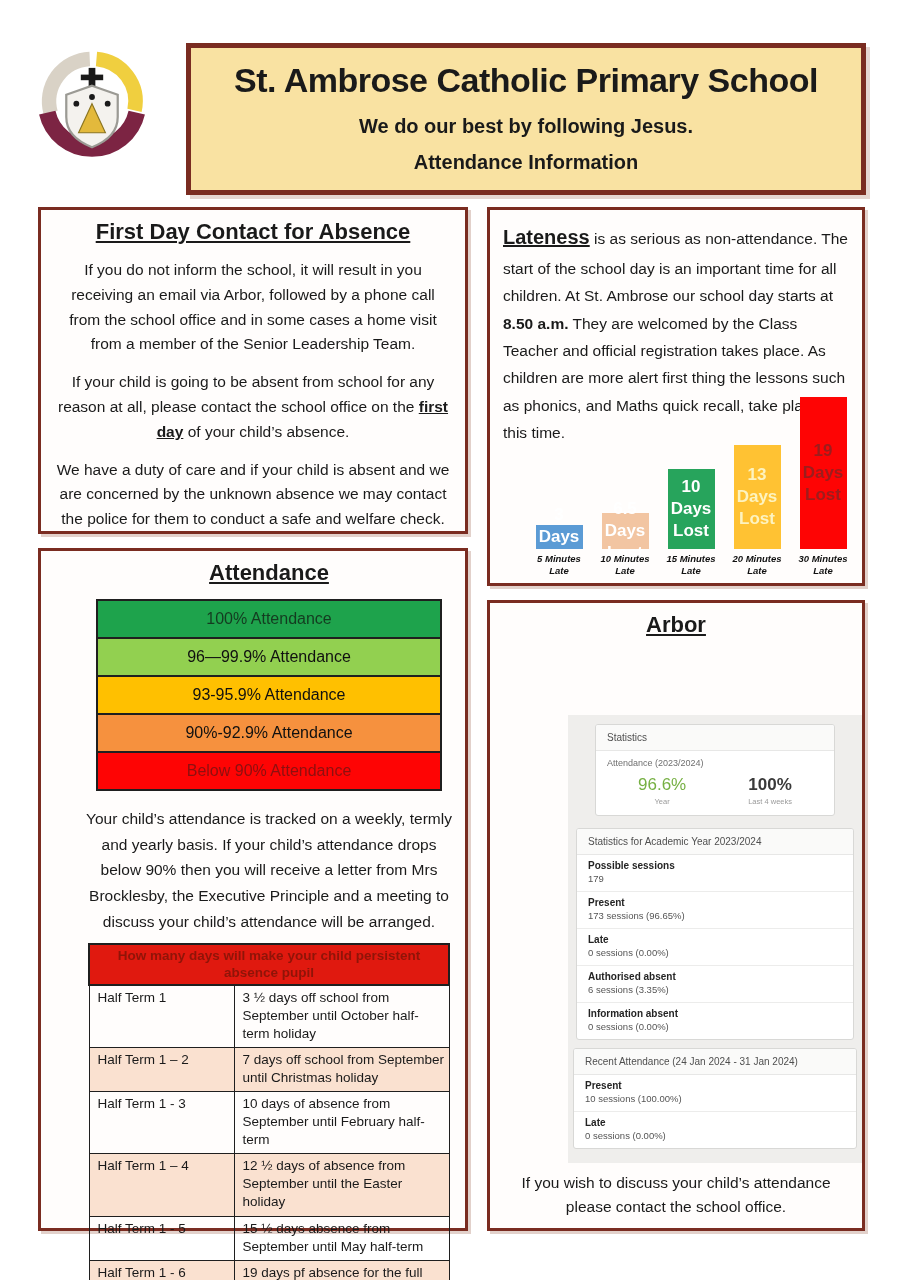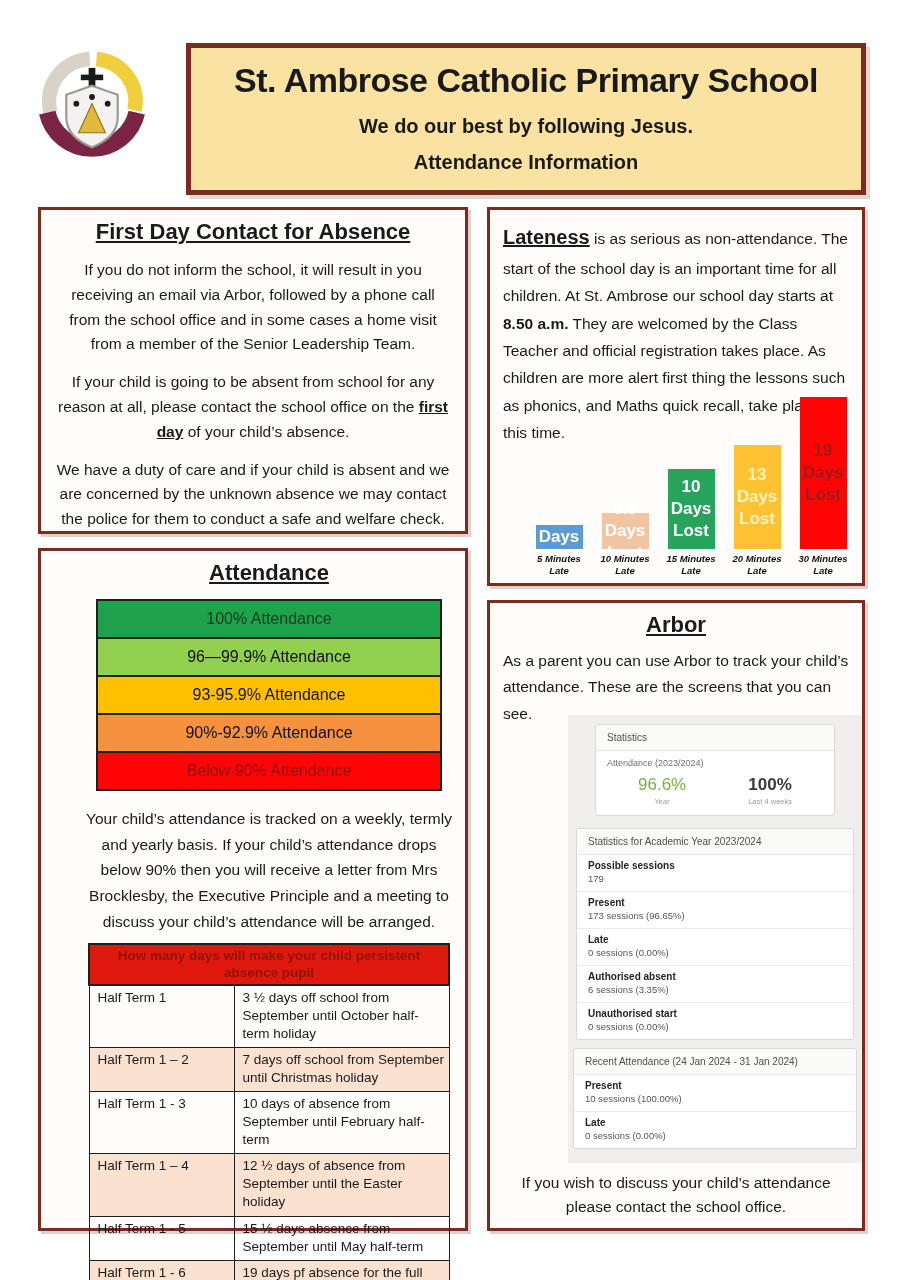--- a/index.html
+++ b/index.html
@@ -177,21 +177,20 @@
           <tr style="background: rgb(250, 225, 208);">
             <td>Half Term 1 - 6</td>
             <td>19 days pf absence for the full academic year (September to the end of the  term in July)</td>
           </tr>
         </tbody>
     </table>
   </div>
 
   <div class="box" id="box-arbor">
     <div class="sec-title">Arbor</div>
-    <p class="arbor-para">As a parent you can use Arbor to track your child’s attendance. These are the screens that you can see.</p>
 
     <div class="arbor-panel">
 
       <div class="arbor-card" id="arbor-card-stats">
         <div class="arbor-card-header">Statistics</div>
         <div class="stats-body">
           <div class="stats-sub">Attendance (2023/2024)</div>
           <div class="stats-row">
             <div class="stat">
               <div class="stat-value" style="color: rgb(118, 176, 67);">96.6%</div>
@@ -218,21 +217,21 @@
             </div>
             <div class="arbor-row">
               <div class="arbor-row-label">Late</div>
               <div class="arbor-row-value">0 sessions (0.00%)</div>
             </div>
             <div class="arbor-row">
               <div class="arbor-row-label">Authorised absent</div>
               <div class="arbor-row-value">6 sessions (3.35%)</div>
             </div>
             <div class="arbor-row">
-              <div class="arbor-row-label">Unauthorised start</div>
+              <div class="arbor-row-label">Information absent</div>
               <div class="arbor-row-value">0 sessions (0.00%)</div>
             </div>
           </div>
       </div>
 
       <div class="arbor-card" id="arbor-card-recent">
         <div class="arbor-card-header">Recent Attendance (24 Jan 2024 - 31 Jan 2024)</div>
         <div>
             <div class="arbor-row">
               <div class="arbor-row-label">Present</div>

